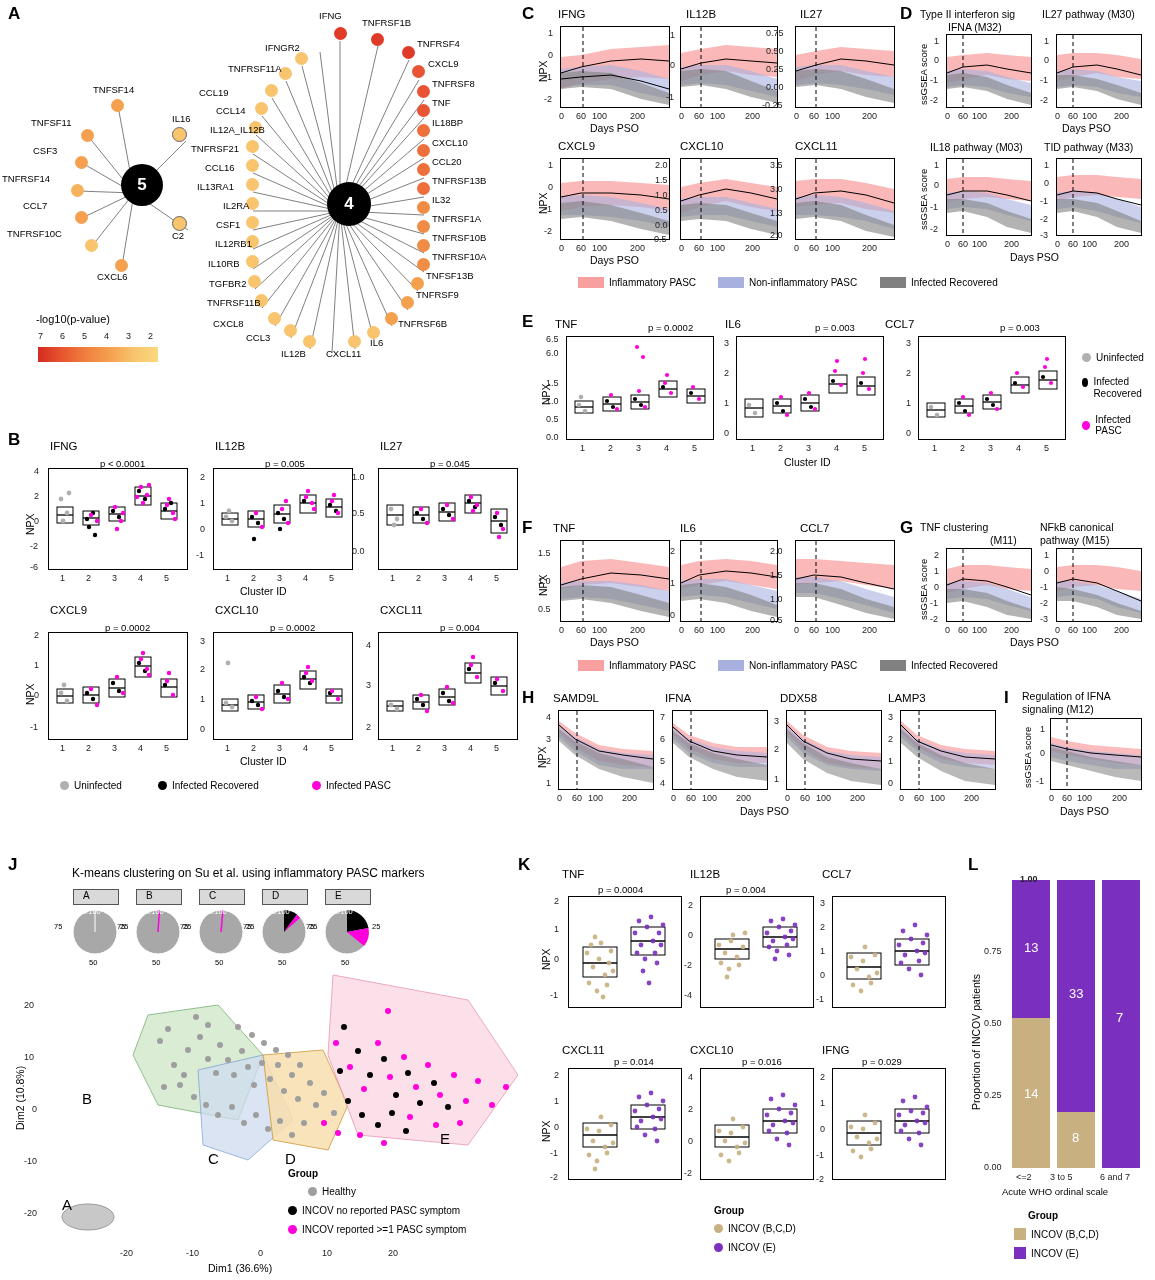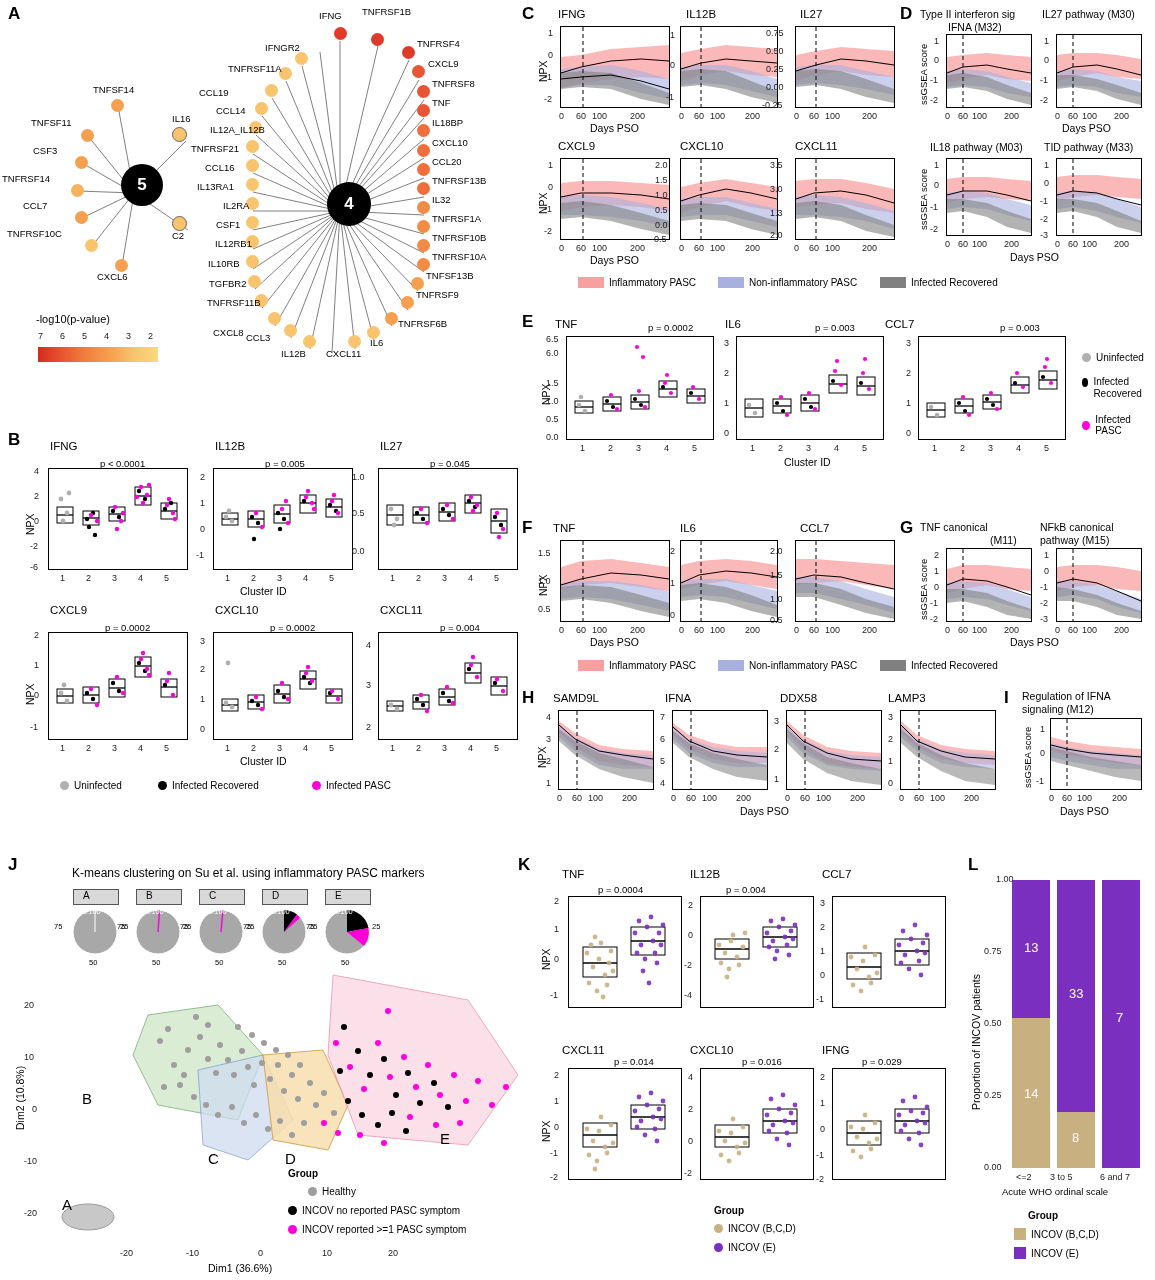--- a/index.html
+++ b/index.html
@@ -101,21 +101,21 @@
 <div class="netnode" style="left:115px;top:259px;background:#f5a04f;"></div>
 <div class="netlabel" style="left:97px;top:271px;">CXCL6</div>
 <div class="netnode" style="left:172px;top:127px;background:#f8c46e;border:1px solid #666;"></div>
 <div class="netlabel" style="left:172px;top:113px;text-align:right;">IL16</div>
 <div class="netnode" style="left:172px;top:216px;background:#f8c46e;border:1px solid #666;"></div>
 <div class="netlabel" style="left:172px;top:230px;">C2</div>
 
 <div class="netnode" style="left:334px;top:27px;background:#e03a28;"></div>
 <div class="netlabel" style="left:319px;top:10px;">IFNG</div>
 <div class="netnode" style="left:371px;top:33px;background:#e03a28;"></div>
-<div class="netlabel" style="left:362px;top:6px;">TNFRSF1B</div>
+<div class="netlabel" style="left:362px;top:17px;">TNFRSF1B</div>
 <div class="netnode" style="left:402px;top:46px;background:#e03a28;"></div>
 <div class="netlabel" style="left:417px;top:38px;">TNFRSF4</div>
 <div class="netnode" style="left:412px;top:65px;background:#e85434;"></div>
 <div class="netlabel" style="left:428px;top:58px;">CXCL9</div>
 <div class="netnode" style="left:417px;top:85px;background:#e85434;"></div>
 <div class="netlabel" style="left:432px;top:78px;">TNFRSF8</div>
 <div class="netnode" style="left:417px;top:104px;background:#e85434;"></div>
 <div class="netlabel" style="left:432px;top:97px;">TNF</div>
 <div class="netnode" style="left:417px;top:124px;background:#ef6f3c;"></div>
 <div class="netlabel" style="left:432px;top:117px;">IL18BP</div>
@@ -141,21 +141,21 @@
 <div class="netlabel" style="left:398px;top:318px;">TNFRSF6B</div>
 <div class="netnode" style="left:367px;top:326px;background:#f8c46e;"></div>
 <div class="netlabel" style="left:370px;top:337px;">IL6</div>
 <div class="netnode" style="left:348px;top:335px;background:#f8c46e;"></div>
 <div class="netlabel" style="left:326px;top:348px;">CXCL11</div>
 <div class="netnode" style="left:303px;top:335px;background:#f8c46e;"></div>
 <div class="netlabel" style="left:281px;top:348px;">IL12B</div>
 <div class="netnode" style="left:284px;top:324px;background:#f8c46e;"></div>
 <div class="netlabel" style="left:246px;top:332px;">CCL3</div>
 <div class="netnode" style="left:268px;top:312px;background:#f8c46e;"></div>
-<div class="netlabel" style="left:213px;top:318px;margin-top:9px;">CXCL8</div>
+<div class="netlabel" style="left:213px;top:318px;">CXCL8</div>
 <div class="netnode" style="left:255px;top:294px;background:#f8c46e;"></div>
 <div class="netlabel" style="left:207px;top:297px;">TNFRSF11B</div>
 <div class="netnode" style="left:248px;top:275px;background:#f8c46e;"></div>
 <div class="netlabel" style="left:209px;top:278px;">TGFBR2</div>
 <div class="netnode" style="left:246px;top:255px;background:#f8c46e;"></div>
 <div class="netlabel" style="left:208px;top:258px;">IL10RB</div>
 <div class="netnode" style="left:246px;top:235px;background:#f8c46e;"></div>
 <div class="netlabel" style="left:215px;top:238px;">IL12RB1</div>
 <div class="netnode" style="left:246px;top:216px;background:#f8c46e;"></div>
 <div class="netlabel" style="left:216px;top:219px;">CSF1</div>
@@ -991,21 +991,21 @@
 <div class="tick" style="left:694px;top:625px;">60</div>
 <div class="tick" style="left:710px;top:625px;">100</div>
 <div class="tick" style="left:745px;top:625px;">200</div>
 <div class="tick" style="left:794px;top:625px;">0</div>
 <div class="tick" style="left:809px;top:625px;">60</div>
 <div class="tick" style="left:825px;top:625px;">100</div>
 <div class="tick" style="left:862px;top:625px;">200</div>
 <div class="axis-lbl" style="left:590px;top:636px;">Days PSO</div>
 
 <div class="panel-letter" style="left:900px;top:518px;">G</div>
-<div class="ttl sm" style="left:920px;top:521px;">TNF canonical</div>
+<div class="ttl sm" style="left:920px;top:521px;">TNF clustering</div>
 <div class="ttl sm" style="left:990px;top:534px;">(M11)</div>
 <div class="ttl sm" style="left:1040px;top:521px;">NFkB canonical</div>
 <div class="ttl sm" style="left:1040px;top:534px;">pathway (M15)</div>
 
 <div class="plotbox" style="left:946px;top:548px;width:86px;height:74px;">
   <svg width="84" height="72">
     <path d="M0,20 L16,16 L40,16 L60,18 L84,20 L84,42 L60,40 L40,36 L16,40 L0,44 Z" fill="#f8a0a0" opacity="0.75"></path>
     <path d="M0,34 L16,32 L40,34 L60,40 L84,48 L84,62 L60,56 L40,50 L16,48 L0,50 Z" fill="#a8b0e0" opacity="0.6"></path>
     <path d="M0,40 L16,40 L40,44 L60,52 L84,60 L84,70 L60,66 L40,58 L16,52 L0,54 Z" fill="#808080" opacity="0.6"></path>
     <path d="M0,36 L16,30 L40,32 L60,38 L84,46" stroke="#000" fill="none" stroke-width="1"></path>
@@ -1646,21 +1646,21 @@
 
   <div style="position:absolute;left:90px;top:0;width:38px;height:288px;background:#7b2fbe;"></div>
 </div>
 <div style="position:absolute;left:1024px;top:940px;color:#fff;font-size:13px;">13</div>
 <div style="position:absolute;left:1024px;top:1086px;color:#fff;font-size:13px;">14</div>
 <div style="position:absolute;left:1069px;top:986px;color:#fff;font-size:13px;">33</div>
 <div style="position:absolute;left:1072px;top:1130px;color:#fff;font-size:13px;">8</div>
 <div style="position:absolute;left:1116px;top:1010px;color:#fff;font-size:13px;">7</div>
 
 <div class="axis-lbl vert" style="left:970px;top:1110px;transform:rotate(-90deg);font-size:10.5px;">Proportion of INCOV patients</div>
-<div class="tick" style="left:996px;top:874px;">1.00</div>
+<div class="tick" style="left:1020px;top:874px;font-weight:bold;">1.00</div>
 <div class="tick" style="left:984px;top:946px;">0.75</div>
 <div class="tick" style="left:984px;top:1018px;">0.50</div>
 <div class="tick" style="left:984px;top:1090px;">0.25</div>
 <div class="tick" style="left:984px;top:1162px;">0.00</div>
 
 <div class="tick" style="left:1016px;top:1172px;">&lt;=2</div>
 <div class="tick" style="left:1050px;top:1172px;">3 to 5</div>
 <div class="tick" style="left:1100px;top:1172px;">6 and 7</div>
 <div class="axis-lbl" style="left:1002px;top:1186px;font-size:9.5px;">Acute WHO ordinal scale</div>
 

